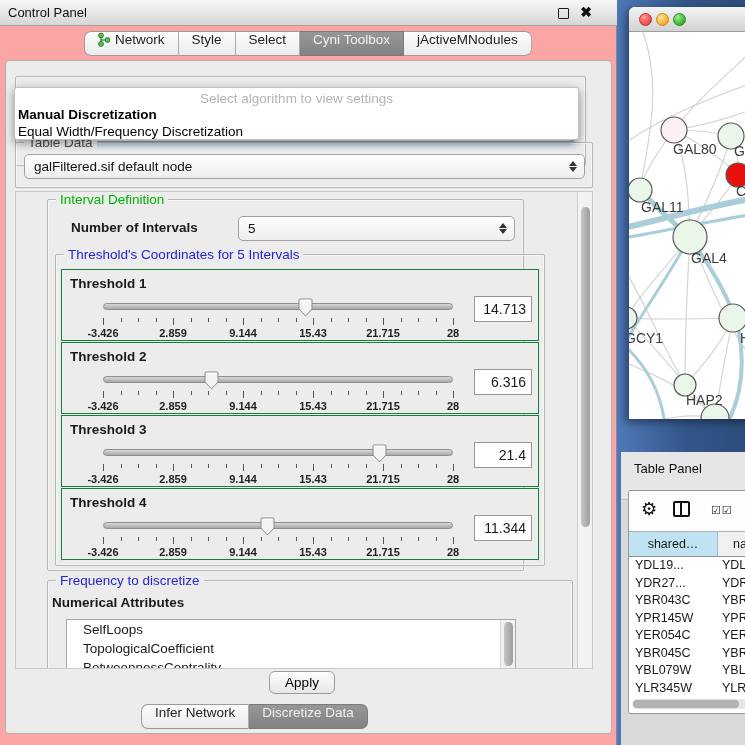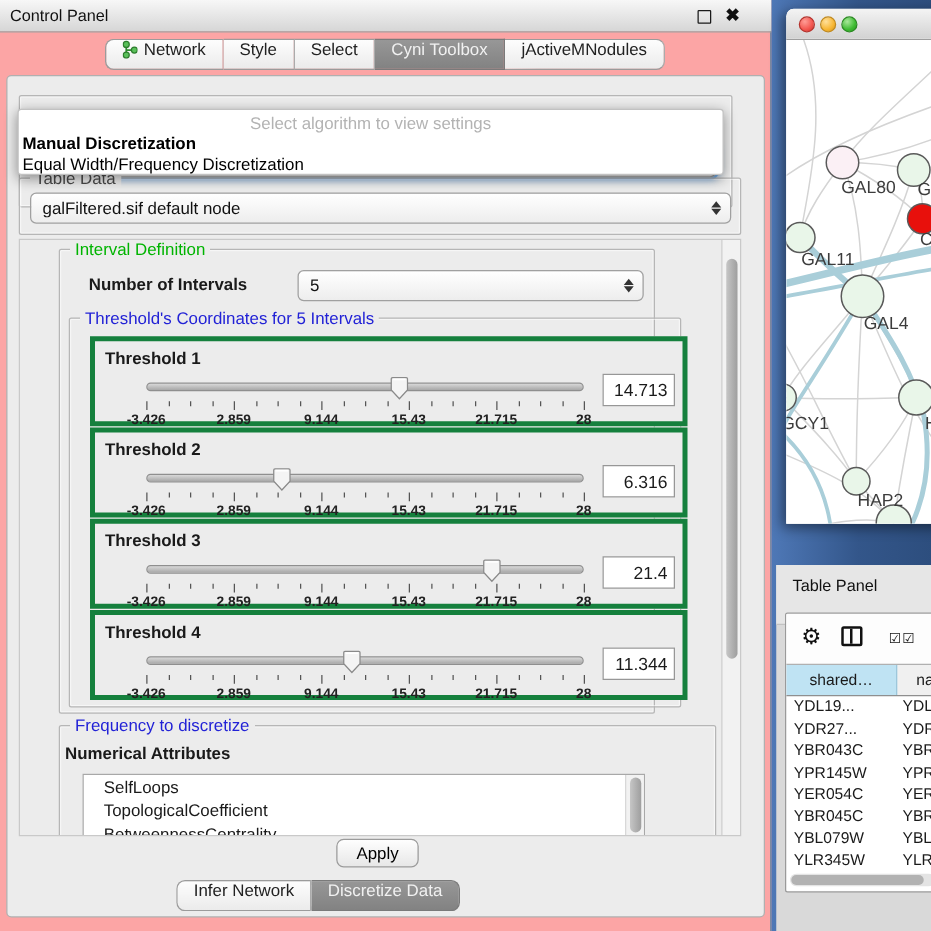--- a/index.html
+++ b/index.html
@@ -44,21 +44,21 @@
   #algo-popup { left:8px; top:26px; width:565px; height:53px; background:#ffffff; border:1px solid #c2c2c2; border-radius:3px; box-shadow:0 3px 10px rgba(0,0,0,.4); z-index:60; }
   #popup-hint { position:absolute; top:3px; width:100%; text-align:center; color:#b3b3b3; font-size:13.5px; }
   .popup-opt { position:absolute; left:3px; font-size:13.5px; color:#000; white-space:nowrap; }
   .popup-opt.b { font-weight:bold; }
 
   
   #scroll-region { left:9px; top:130px; width:578px; height:478px; background:#ececec; border:1px solid #c9c9c9; overflow:hidden; }
   .vscroll-track { position:absolute; top:0; right:0; width:15px; height:100%; background:#f2f2f2; border-left:1px solid #cdcdcd; }
   .vscroll-thumb { position:absolute; left:3px; width:9px; border-radius:5px; background:linear-gradient(90deg,#c6c6c6,#9e9e9e); }
 
-  .thr-box { position:absolute; left:16px; width:478px; height:72px; border:4px solid #15803d; background:#ececec; }
+  .thr-box { position:absolute; left:5px; width:478px; height:72px; border:1px solid #15803d; background:#ececec; }
   .thr-label { position:absolute; left:8px; top:6px; font-weight:bold; font-size:13.5px; }
   .slider { position:absolute; left:36px; top:28px; width:360px; height:40px; }
   .track { position:absolute; left:5px; right:5px; top:5px; height:7px; border-radius:4px; border:1px solid #8f8f8f; background:linear-gradient(#d8d8d8,#a8a8a8); }
   .handle { position:absolute; top:0; width:15px; height:19px; }
   .handle svg { display:block; }
   .tick { position:absolute; width:1px; background:#555; }
   .tick.minor { top:20px; height:4px; }
   .tick.major { top:20px; height:7px; }
   .tick-label { position:absolute; top:29px; transform:translateX(-50%); font-size:11px; font-weight:bold; color:#222; white-space:nowrap; }
   .value-box { position:absolute; right:6px; top:26px; width:58px; height:26px; background:#fff; border:1px solid #979797; font-size:14px; text-align:right; padding:4px 5px 0 0; }

